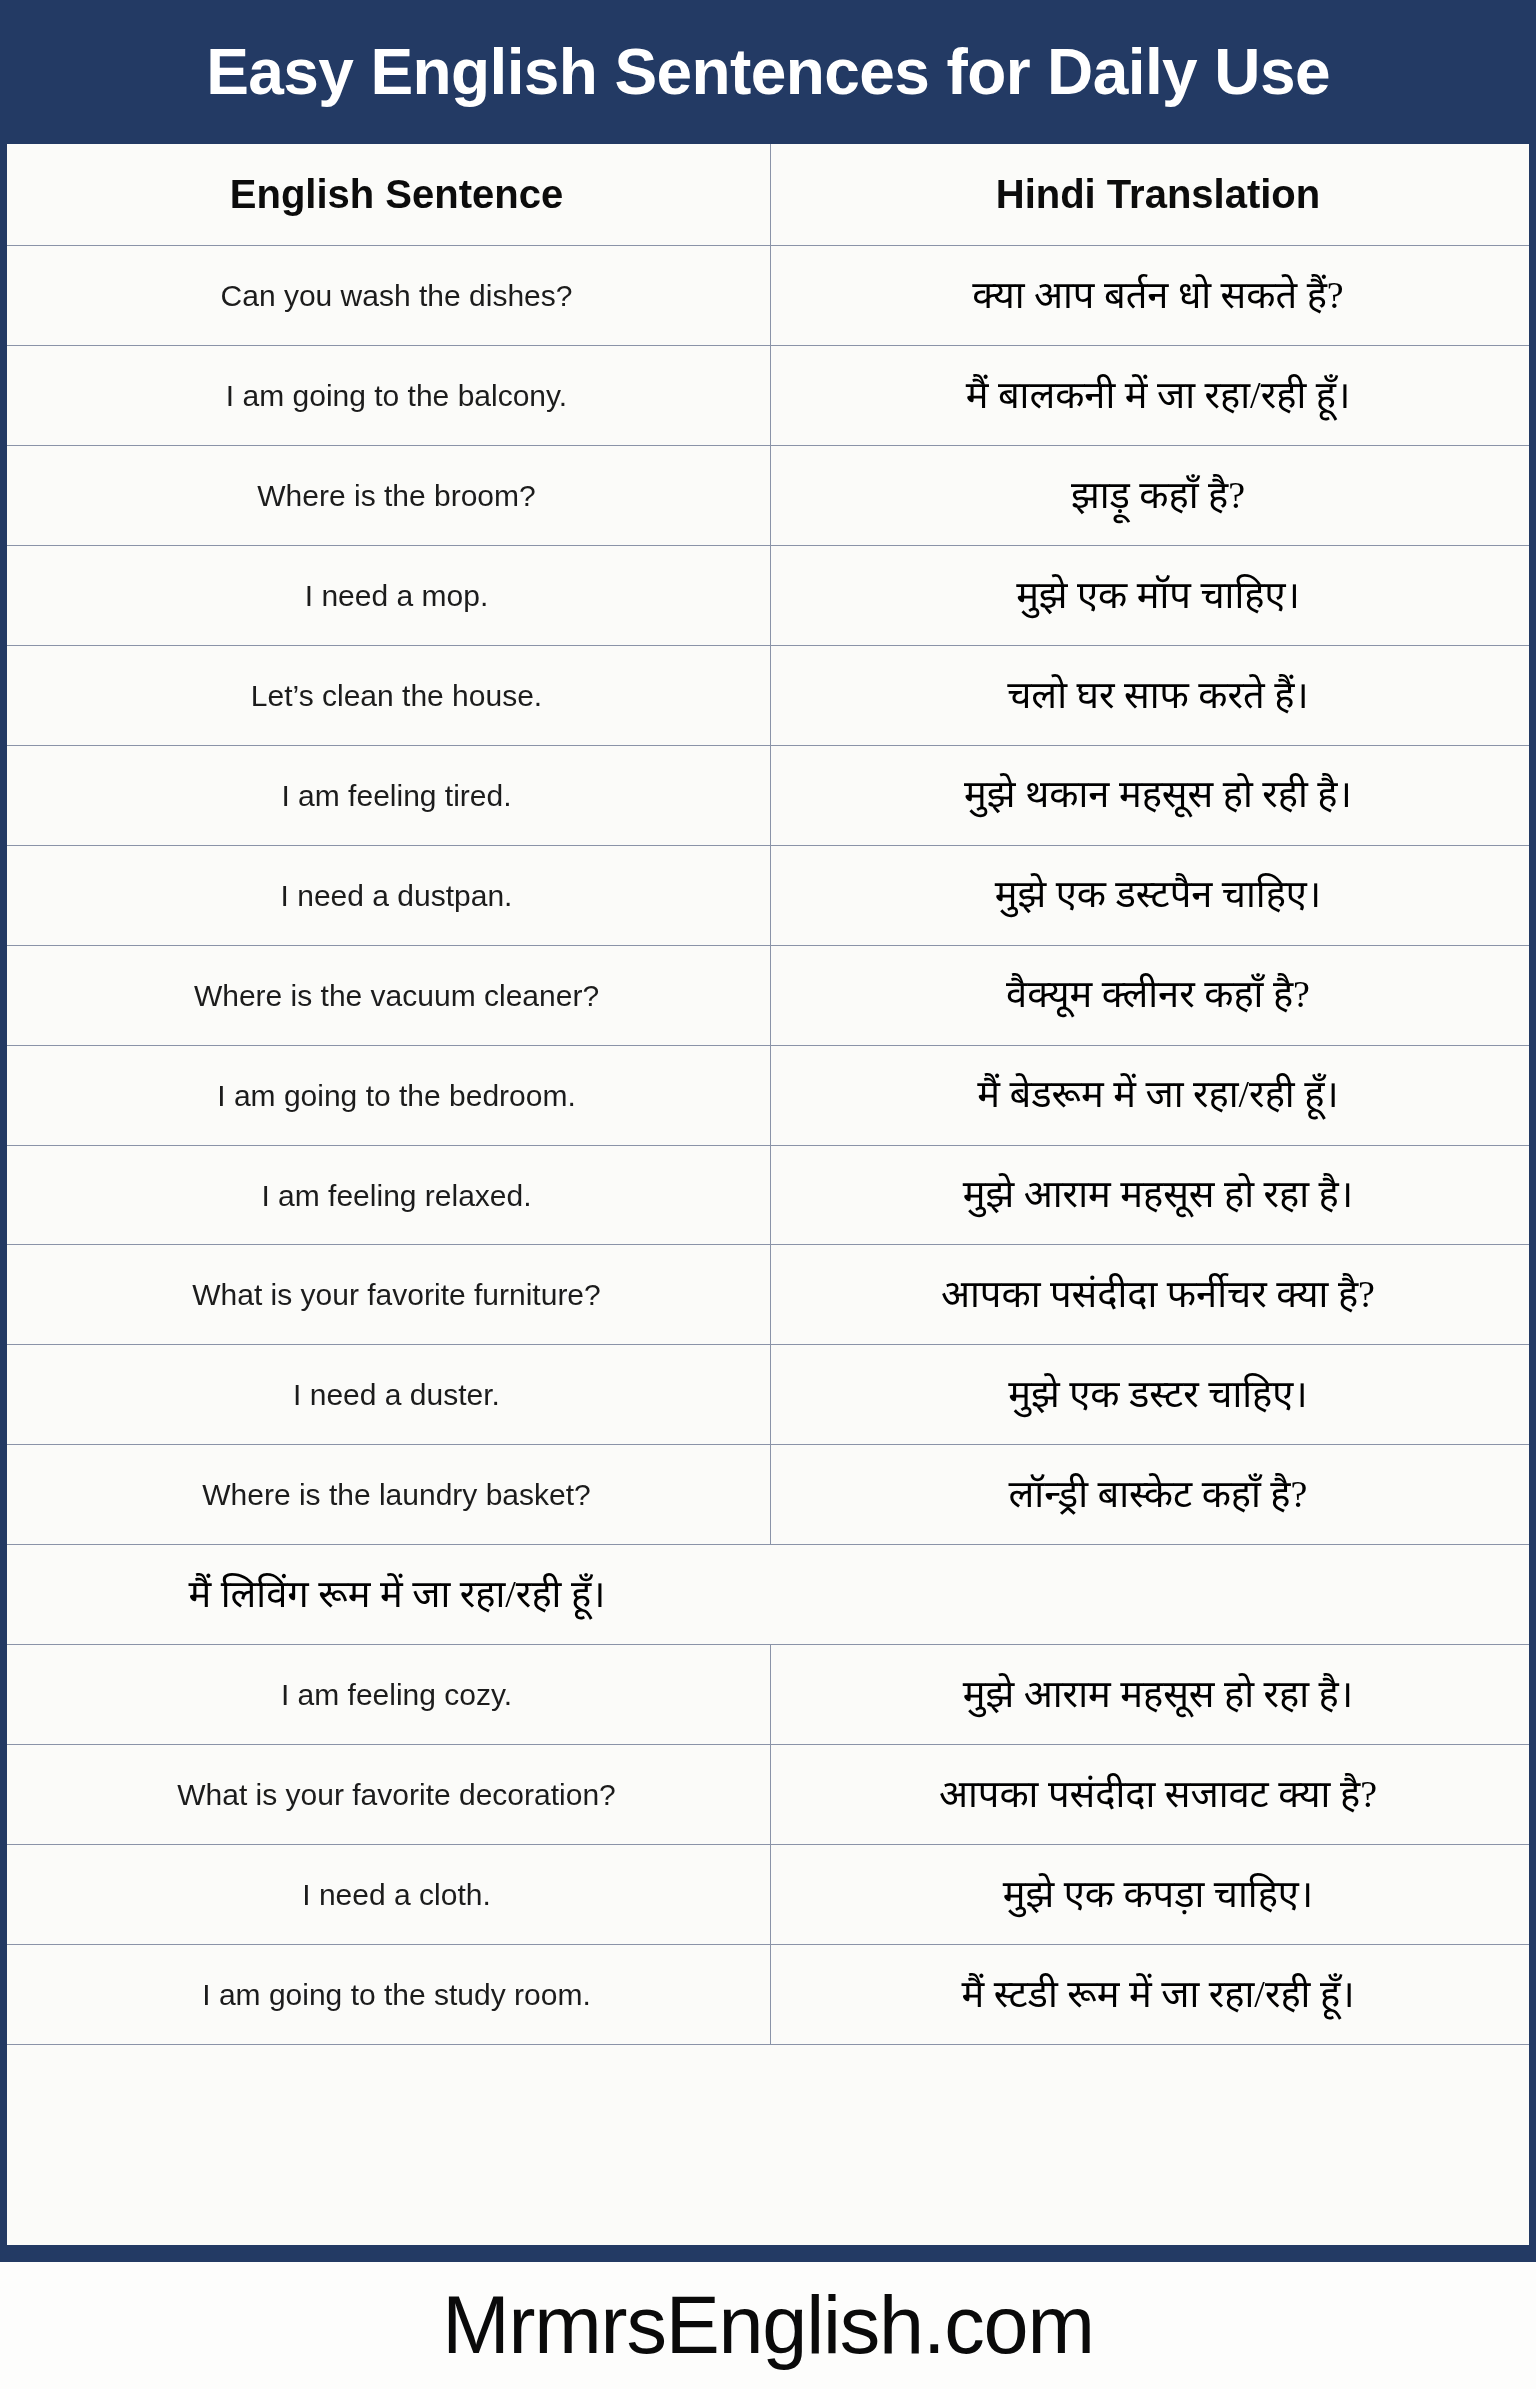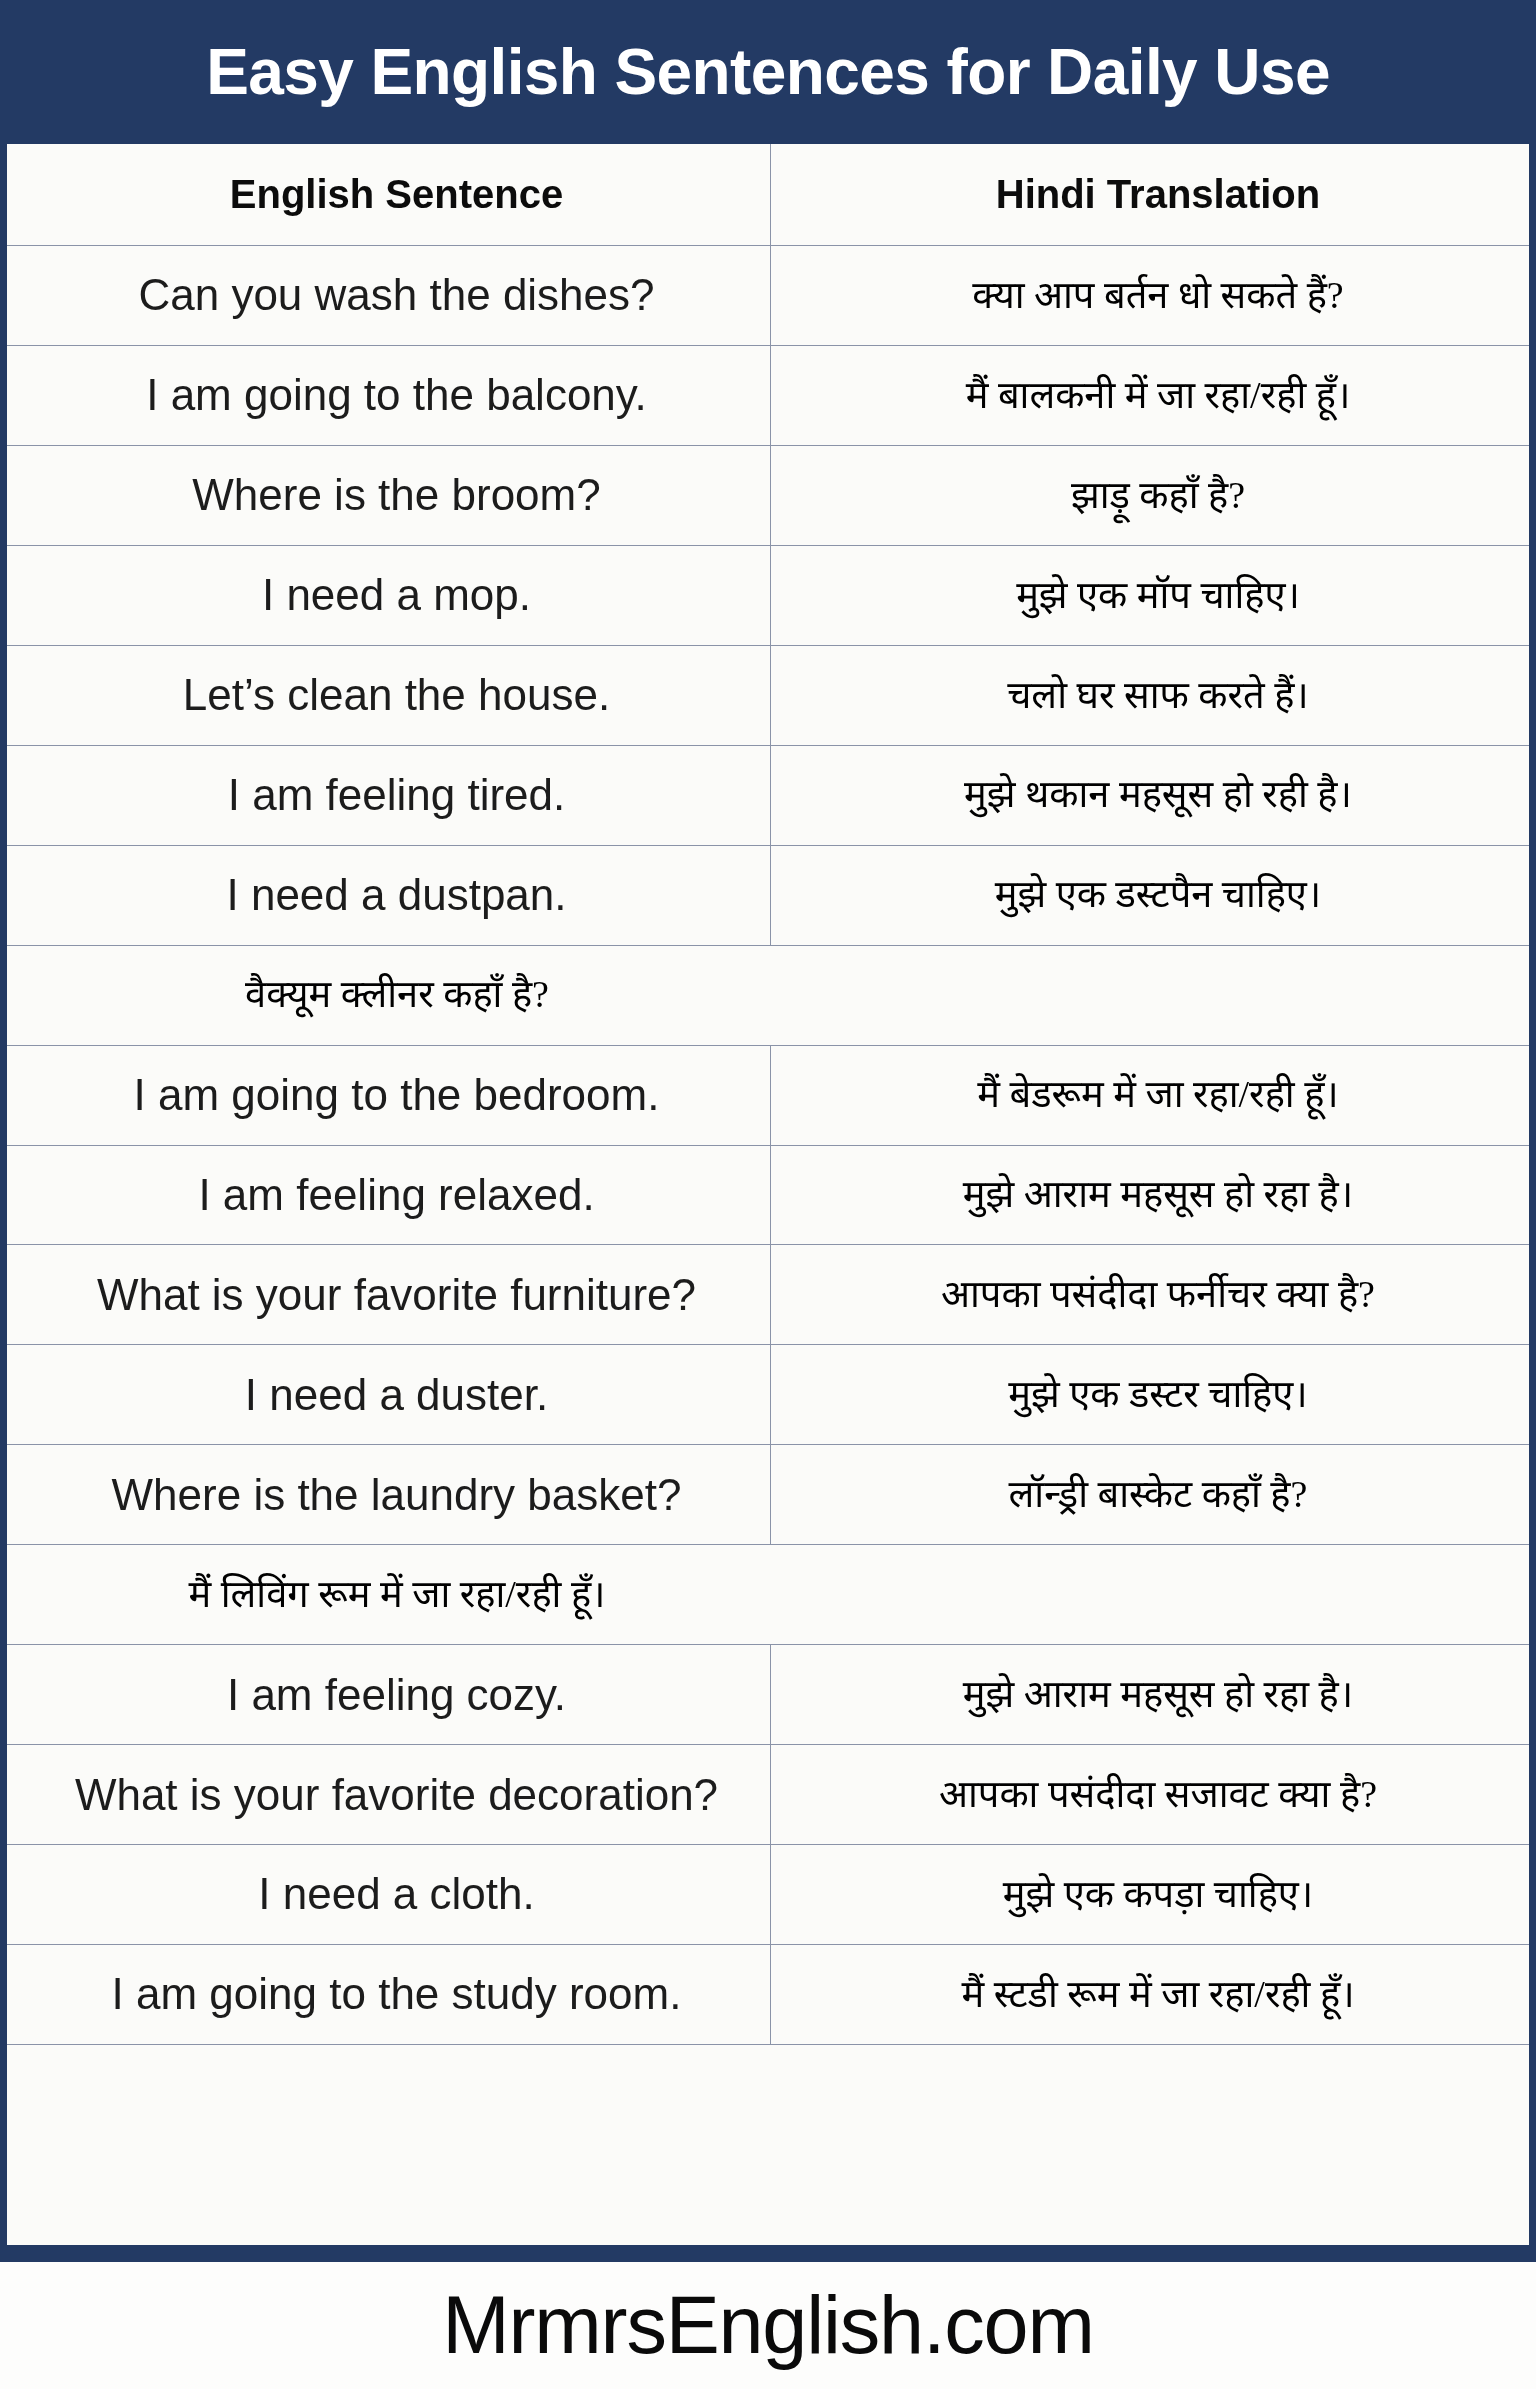--- a/index.html
+++ b/index.html
@@ -64,21 +64,21 @@
     min-height: 0;
     margin-left: 16px;
   }
   .cell.en-col { border-right: 1.2px solid #8a93a8; }
   .th {
     font-size: 40px;
     font-weight: 700;
     color: #0c0c0c;
   }
   .en-text {
-    font-size: 44px;
+    font-size: 30px;
     color: #1c1c1c;
     line-height: 1.1;
   }
   .hi-text {
     font-family: "Liberation Serif", serif;
     font-size: 38px;
     color: #000000;
     line-height: 1.25;
   }
   
@@ -177,20 +177,23 @@
   <div class="row">
     <div class="cell en-col">
       <span class="en-text">I need a dustpan.</span>
     </div>
     <div class="cell hi-col">
       <span class="hi-text">मुझे एक डस्टपैन चाहिए।</span>
     </div>
   </div>
 
   <div class="row">
+    <div class="cell en-col">
+      <span class="en-text">Where is the vacuum cleaner?</span>
+    </div>
     <div class="cell hi-col">
       <span class="hi-text">वैक्यूम क्लीनर कहाँ है?</span>
     </div>
   </div>
 
   <div class="row">
     <div class="cell en-col">
       <span class="en-text">I am going to the bedroom.</span>
     </div>
     <div class="cell hi-col">

